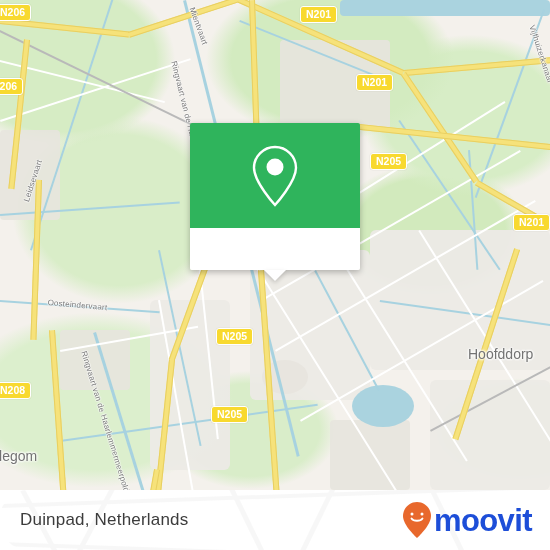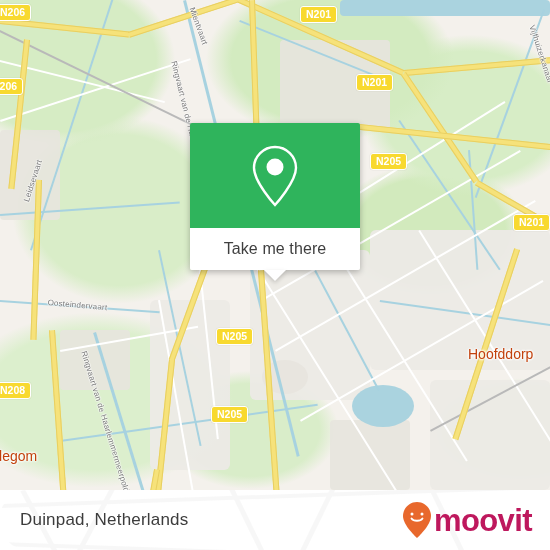--- a/index.html
+++ b/index.html
@@ -44,21 +44,21 @@
   .road-w{position:absolute;background:#ffffff;transform-origin:0 0;}
   .rail{position:absolute;background:#b9b9b9;height:2px;transform-origin:0 0;}
 
   
   .lbl{
     position:absolute;color:#7a7a7a;font-size:8px;white-space:nowrap;
     text-shadow:0 0 2px #fff,0 0 2px #fff,0 0 2px #fff,0 0 2px #fff;
     transform-origin:0 0;letter-spacing:.2px;
   }
   .city{
-    position:absolute;color:#c2410c;font-size:14px;white-space:nowrap;
+    position:absolute;color:#737373;font-size:14px;white-space:nowrap;
     text-shadow:0 0 3px #fff,0 0 3px #fff,0 0 3px #fff,0 0 3px #fff;
   }
   .shield{
     position:absolute;background:#f8d92f;border:1.5px solid #ffffff;border-radius:3px;
     color:#ffffff;font-size:10.5px;font-weight:bold;padding:1px 5px 2px 5px;
     line-height:12px;white-space:nowrap;
     box-shadow:0 0 0 .5px rgba(0,0,0,.05);
   }
 
   
@@ -101,21 +101,21 @@
   .footer-wm{position:absolute;inset:0;opacity:.5;}
   .wm-line{position:absolute;background:#f0f0f0;transform-origin:0 0;}
   .footer-title{
     position:absolute;left:20px;top:50%;transform:translateY(-50%);
     color:#3c3c3c;font-size:17px;letter-spacing:.2px;
   }
   .brand{
     position:absolute;right:18px;top:50%;transform:translateY(-50%);
     display:flex;align-items:center;gap:2px;
   }
-  .brand-text{color:#be185d;font-size:31px;font-weight:bold;letter-spacing:-.6px;line-height:31px;}
+  .brand-text{color:#1d4ed8;font-size:31px;font-weight:bold;letter-spacing:-.6px;line-height:31px;}
 </style>
 </head>
 <body>
 
 <div id="app">
 
   <div class="map">
     <div class="map-base"></div>
 
     <div class="urban" style="left:250px;top:250px;width:120px;height:150px;"></div>
@@ -212,21 +212,20 @@
       </div>
 
     <div class="card">
       <div class="card-top">
         <svg width="54" height="66" viewBox="0 0 54 66">
           <path d="M27 4 C15.5 4 6 13.3 6 24.8 C6 39 27 62 27 62 C27 62 48 39 48 24.8 C48 13.3 38.5 4 27 4 Z" fill="none" stroke="#ffffff" stroke-width="2.4"></path>
           <circle cx="27" cy="24" r="8.5" fill="#ffffff"></circle>
         </svg>
       </div>
       <div class="card-bottom">
-        <span class="card-label">Take me there</span>
         <span class="card-tail"></span>
       </div>
     </div>
 
   </div>
 
   <div class="footer">
     <div class="footer-wm">
       <div class="wm-line" style="left:20px;top:-10px;width:120px;height:5px;transform:rotate(62deg);"></div>
       <div class="wm-line" style="left:120px;top:-10px;width:120px;height:5px;transform:rotate(118deg);"></div>

